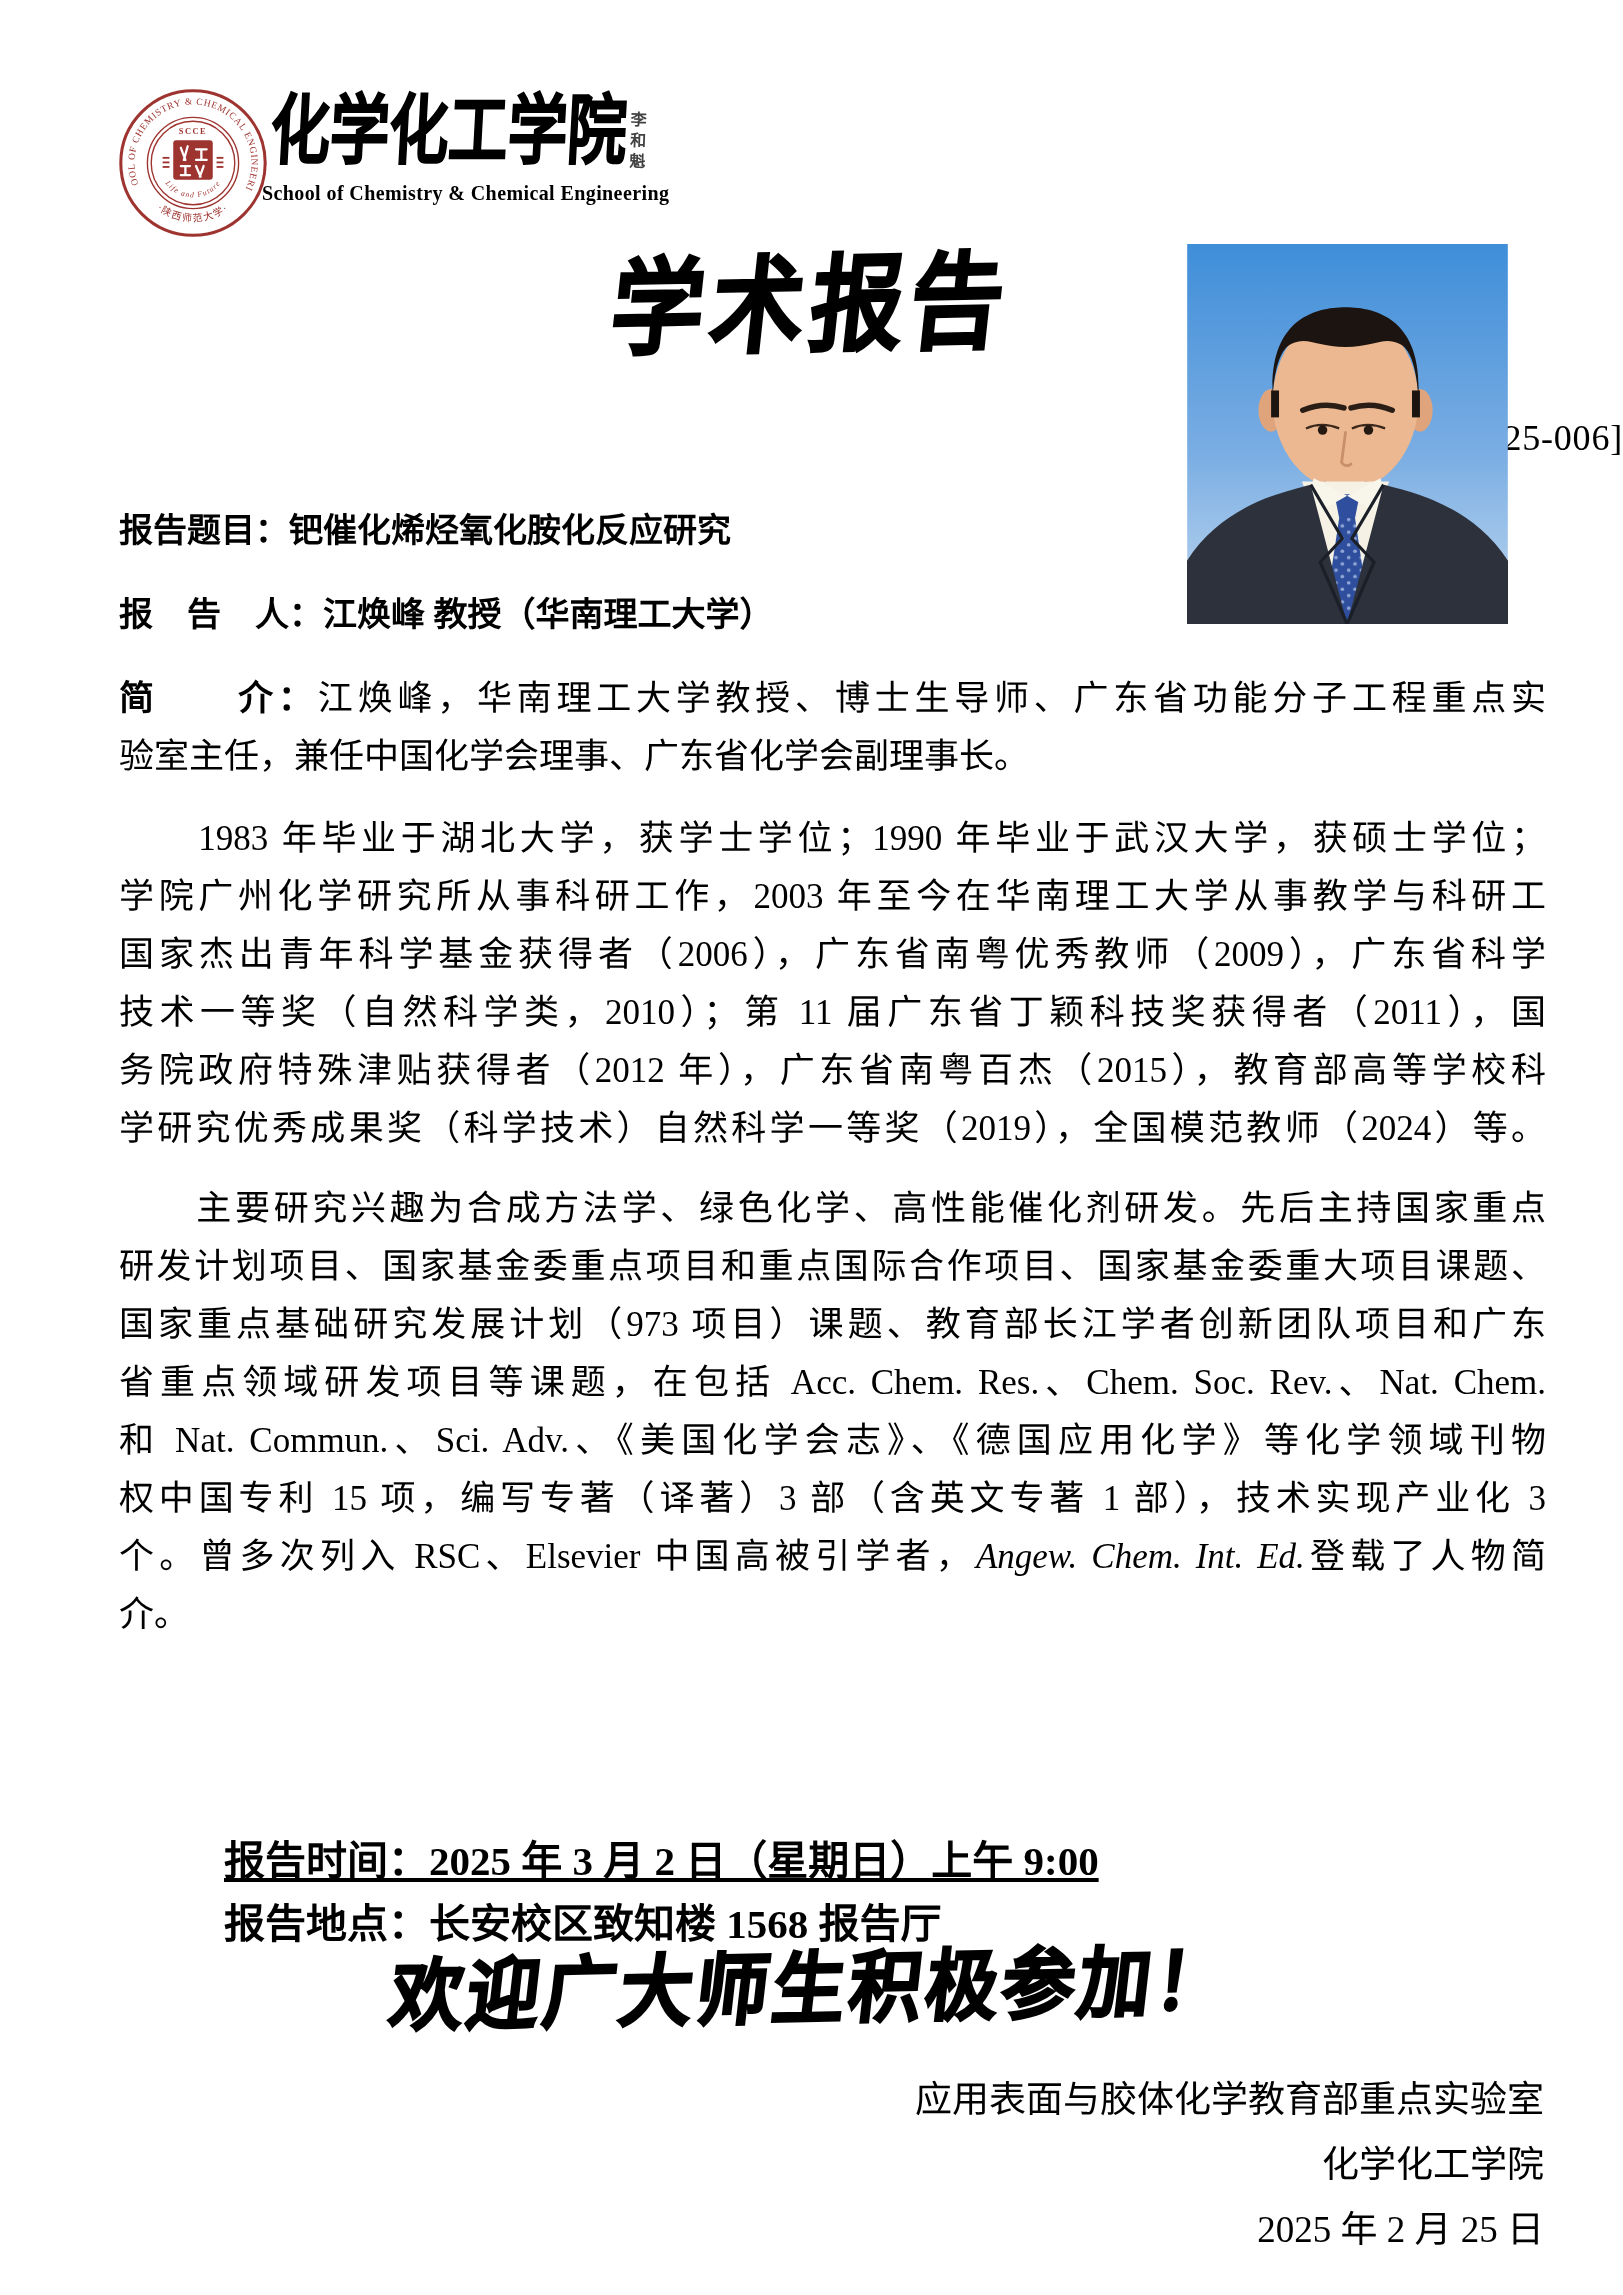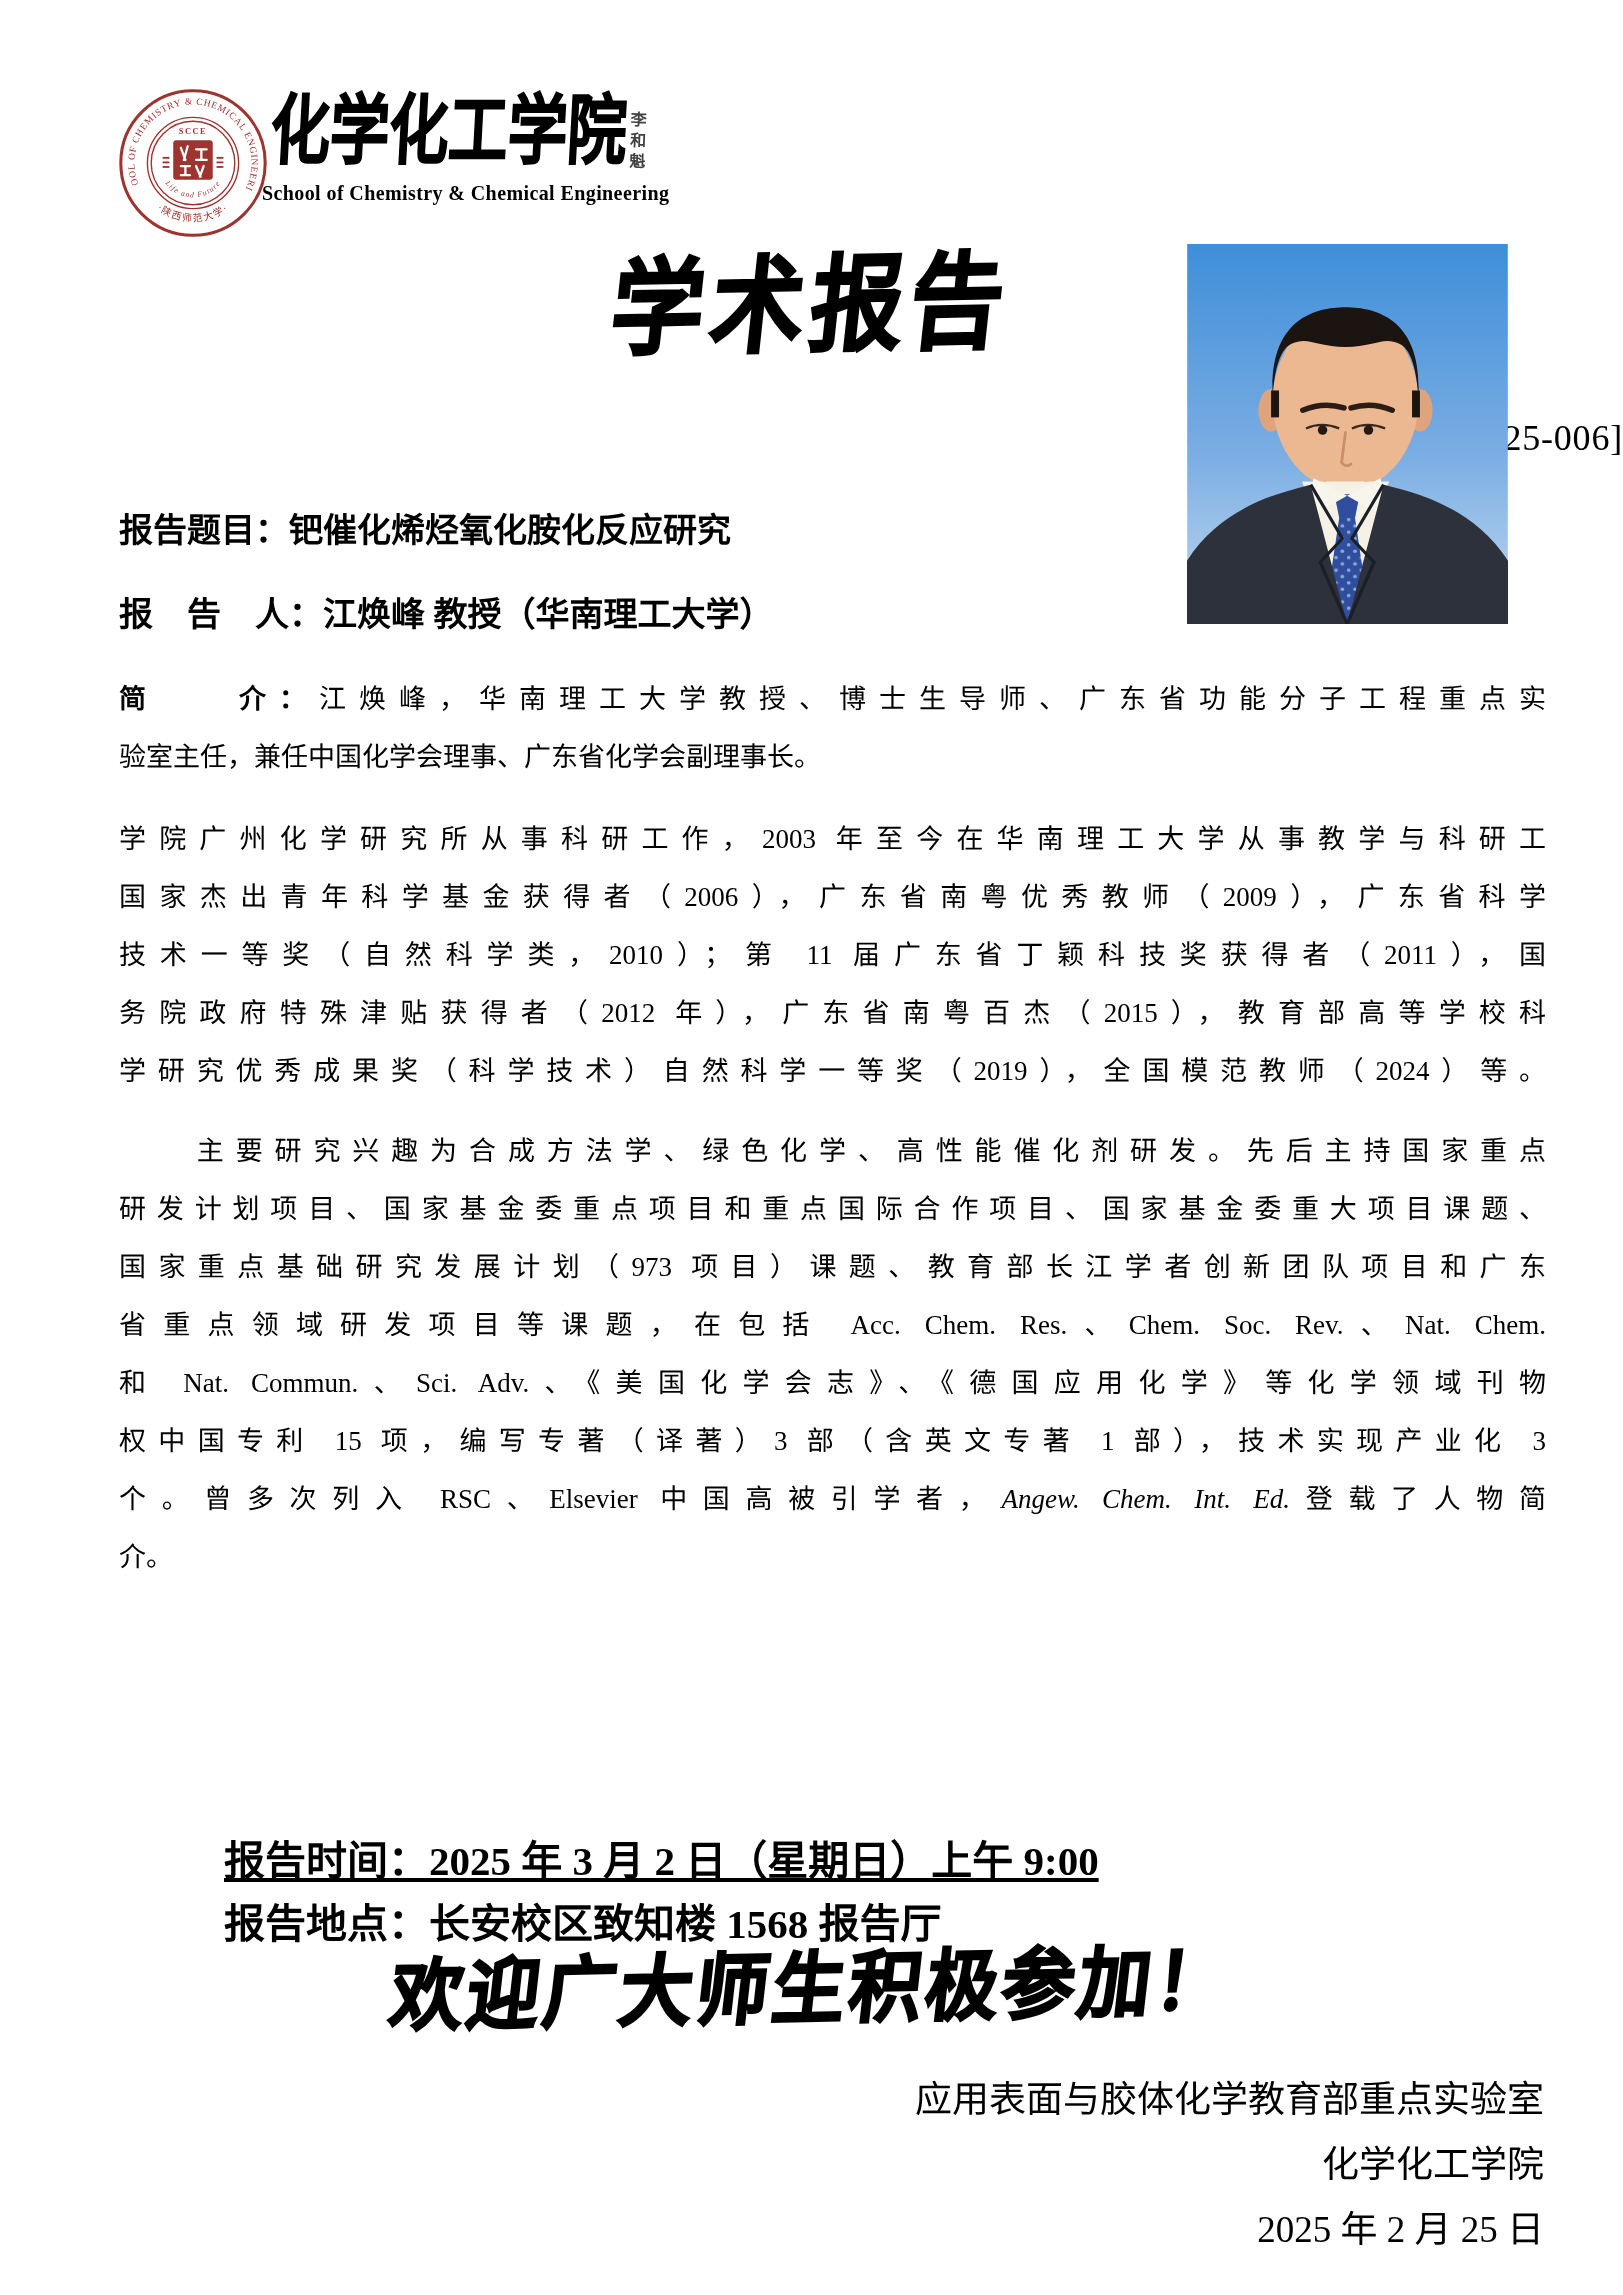--- a/index.html
+++ b/index.html
@@ -28,21 +28,21 @@
   }
   .doc-code{position:absolute;top:417px;left:0;width:100%;text-align:right;font-size:36px;letter-spacing:0.8px;}
   
   .portrait{position:absolute;left:1187px;top:244px;width:321px;height:380px;}
   .portrait svg{display:block;width:100%;height:100%;}
   
   .report-line{position:absolute;left:119px;font-size:34px;font-weight:700;line-height:1;white-space:nowrap;}
   .report-line.title-line{top:514px;}
   .report-line.speaker-line{top:598px;}
   
-  .paragraphs{position:absolute;left:119px;top:670px;width:1427px;font-size:27px;line-height:58px;}
+  .paragraphs{position:absolute;left:119px;top:670px;width:1427px;font-size:35px;line-height:58px;}
   .para{margin:0;}
   .para-bio{margin-top:24px;}
   .para-research{margin-top:22px;}
   .line{text-align:justify;text-align-last:justify;}
   .line.last{text-align-last:left;}
   .seg-label{font-weight:700;}
   .line i{font-style:italic;}
   
   .schedule-line{position:absolute;left:224px;font-size:41px;font-weight:700;line-height:1;white-space:nowrap;}
   .schedule-line.time{top:1841px;text-decoration:underline;}
@@ -174,20 +174,21 @@
   </div>
 
   <div class="paragraphs">
 
     <div class="para para-intro">
       <div class="line"><span class="seg-label">简　　介：</span><span>江焕峰，华南理工大学教授、博士生导师、广东省功能分子工程重点实</span></div>
       <div class="line last">验室主任，兼任中国化学会理事、广东省化学会副理事长。</div>
     </div>
 
     <div class="para para-bio">
+      <div class="line">　　1983 年毕业于湖北大学，获学士学位；1990 年毕业于武汉大学，获硕士学位；</div>
       <div class="line">学院广州化学研究所从事科研工作，2003 年至今在华南理工大学从事教学与科研工</div>
       <div class="line">国家杰出青年科学基金获得者（2006），广东省南粤优秀教师（2009），广东省科学</div>
       <div class="line">技术一等奖（自然科学类，2010）；第 11 届广东省丁颖科技奖获得者（2011），国</div>
       <div class="line">务院政府特殊津贴获得者（2012 年），广东省南粤百杰（2015），教育部高等学校科</div>
       <div class="line">学研究优秀成果奖（科学技术）自然科学一等奖（2019），全国模范教师（2024）等。</div>
     </div>
 
     <div class="para para-research">
       <div class="line">　　主要研究兴趣为合成方法学、绿色化学、高性能催化剂研发。先后主持国家重点</div>
       <div class="line">研发计划项目、国家基金委重点项目和重点国际合作项目、国家基金委重大项目课题、</div>

